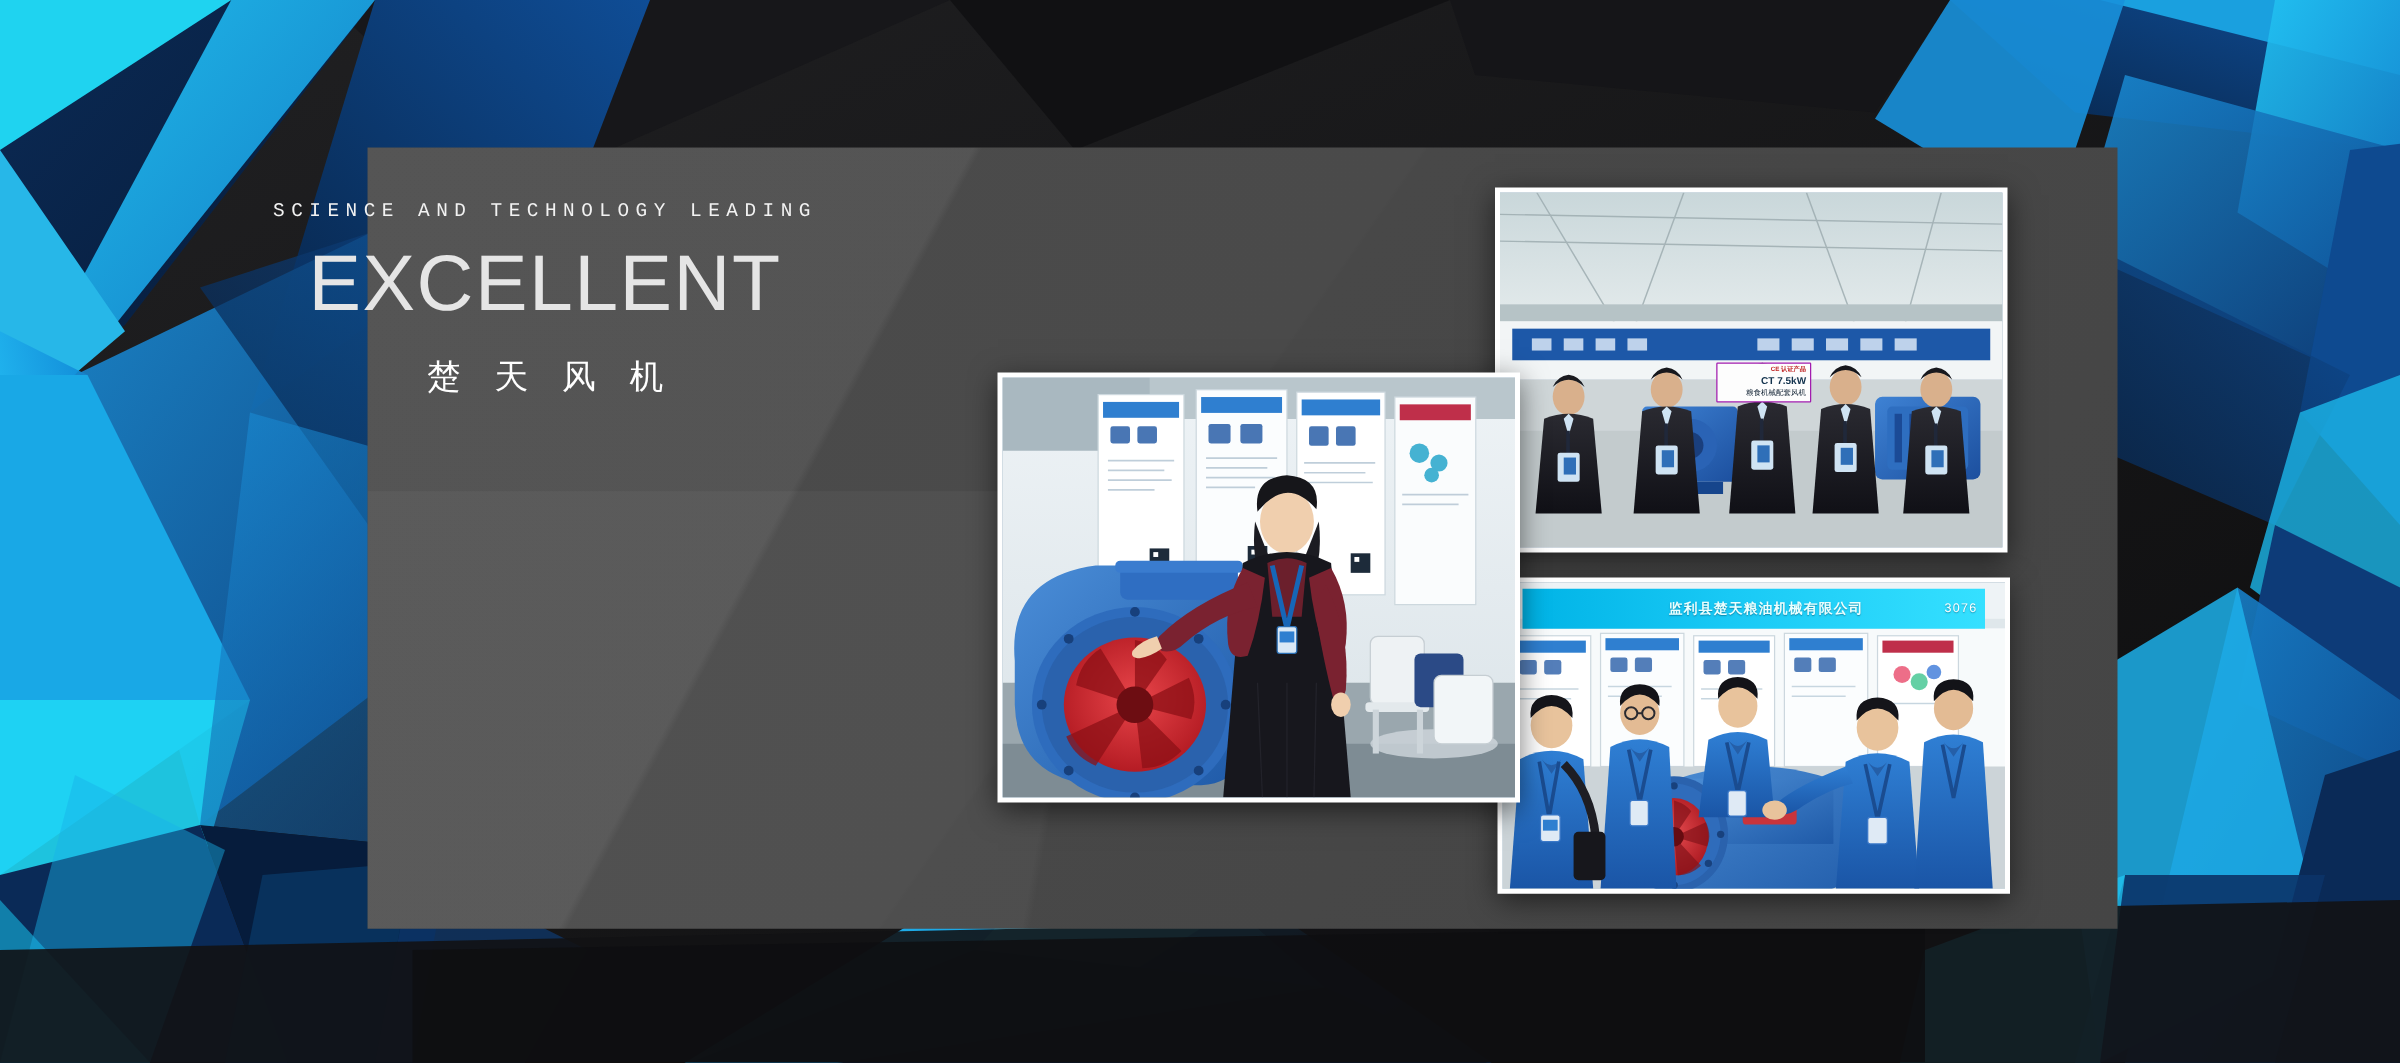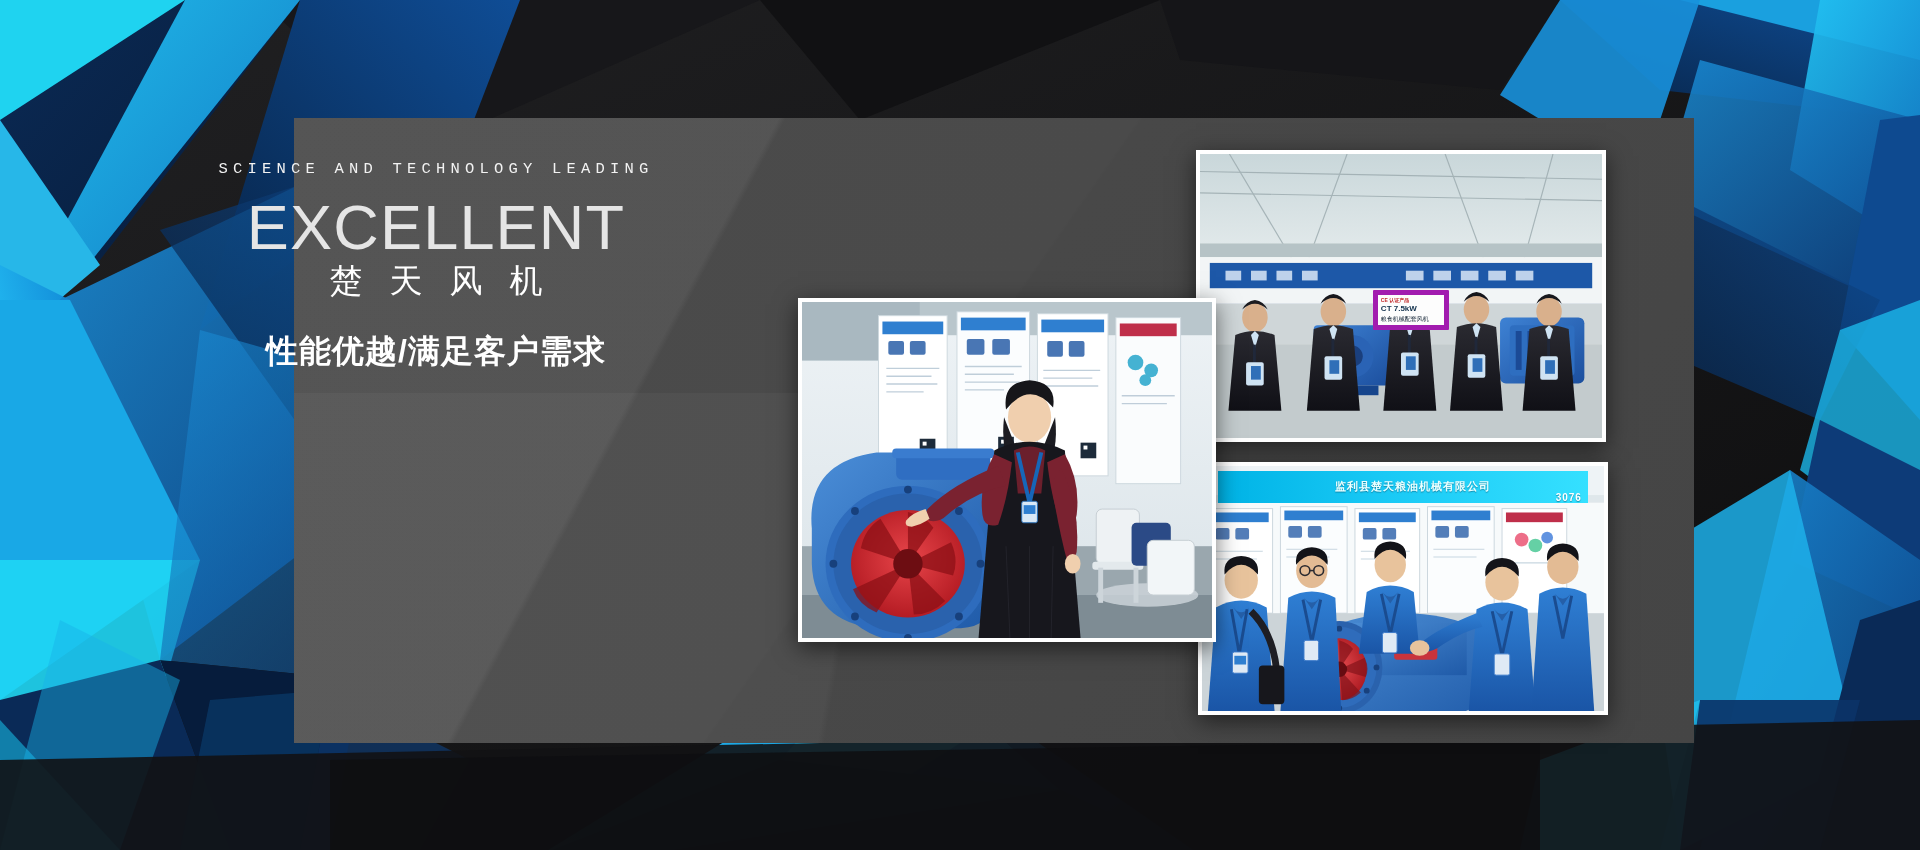--- a/index.html
+++ b/index.html
@@ -61,21 +61,22 @@
   }
   .headline{
     font-size:63px;
     font-weight:400;
     letter-spacing:1.2px;
     line-height:1;
     color:#e5e5e5;
     white-space:nowrap;
   }
   .subline{
-    font-size:33px;
+    margin-top:24px;
+    font-size:27px;
     font-weight:400;
     letter-spacing:27px;
     text-indent:27px;
     color:#ffffff;
     white-space:nowrap;
   }
   .slogan{
     margin-top:26px;
     font-size:32px;
     font-weight:700;
@@ -102,26 +103,26 @@
   .booth-banner{
     position:absolute; left:4%; top:2%; width:92%; height:13%;
     background:linear-gradient(90deg,#00b3e6 0%,#19c9f5 45%,#35e0ff 100%);
     display:flex; align-items:center; justify-content:center;
     color:#eaffff; font-size:11px; font-weight:700; letter-spacing:1px;
     text-shadow:0 1px 1px rgba(0,80,110,.55);
     padding-left:20px;
   }
   .booth-num{
     position:absolute; right:6px; top:50%; transform:translateY(-50%);
-    font-size:10px; font-weight:700; color:#ffffff;margin-top:10px;
+    font-size:10px; font-weight:400; color:#ffffff;
   }
   .sign-label{
     position:absolute;
-    background:#fdfdfd; border:5px solid #a21caf;
-    font-size:6px; line-height:1.35; color:#123; text-align:left;
+    background:#fdfdfd; border:1px solid #a21caf;
+    font-size:6px; line-height:1.35; color:#123; text-align:right;
     padding:2px 3px; border-radius:1px;
   }
   .sign-label .t{ color:#c02626; font-weight:700; font-size:5px; display:block; }
   .sign-label .m{ font-weight:700; font-size:8px; display:block; color:#12324d;}
 </style>
 </head>
 <body>
 
 <div id="banner">
 
@@ -209,21 +210,20 @@
 
   <div class="panel">
     <div class="panel-shine"></div>
     <div class="panel-shine2"></div>
   </div>
 
   <div class="copy" style="z-index:7;">
     <div class="eyebrow">SCIENCE  AND  TECHNOLOGY  LEADING</div>
     <div class="headline">EXCELLENT</div>
     <div class="subline">楚天风机</div>
-    <div class="slogan">性能优越/满足客户需求</div>
   </div>
 
   <div class="photo" id="photo-people-suits">
     <div class="inner">
       <svg viewBox="0 0 410 292" preserveAspectRatio="none" aria-hidden="true">
         <defs>
           <linearGradient id="hallSky" x1="0" y1="0" x2="0" y2="1">
             <stop offset="0" stop-color="#c9d7da"></stop>
               <stop offset="1" stop-color="#e7edee"></stop>
           </linearGradient>

